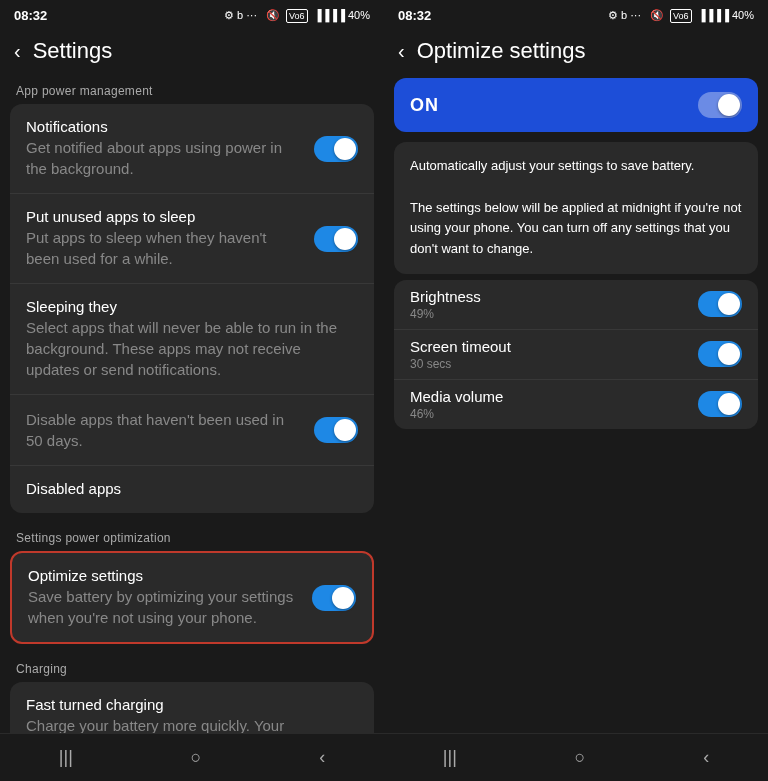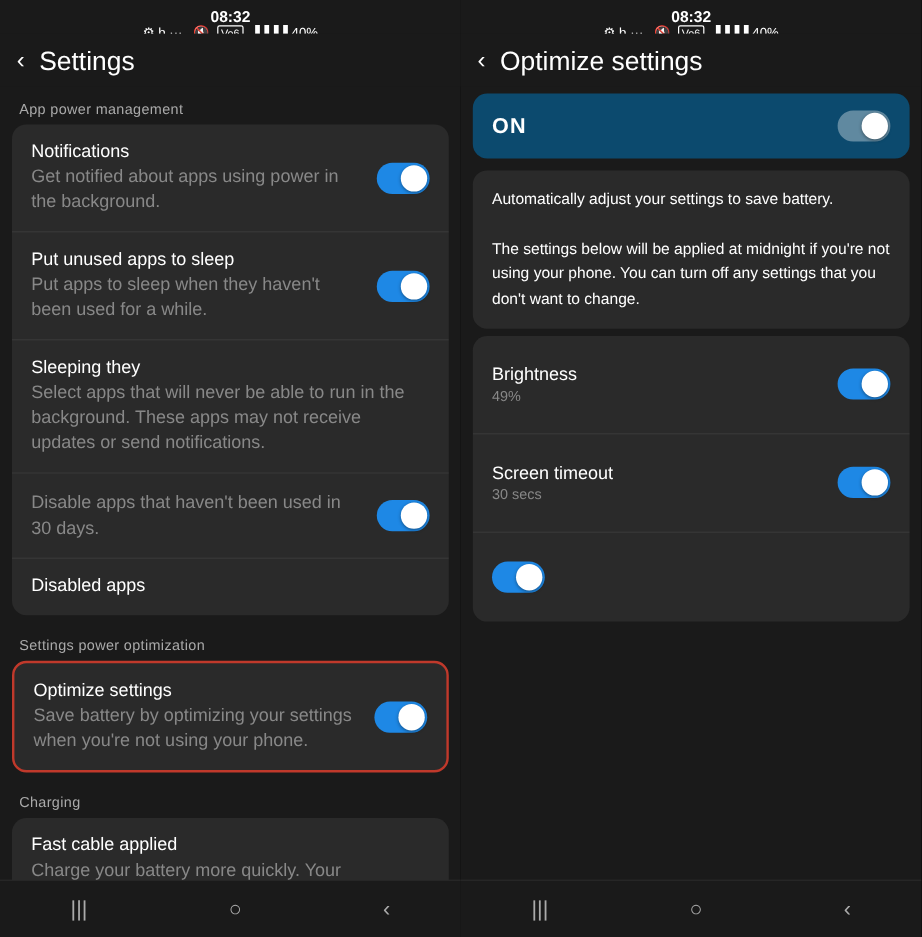--- a/index.html
+++ b/index.html
@@ -25,21 +25,20 @@
 
     
     .status-bar {
       display: flex;
       justify-content: space-between;
       align-items: center;
       padding: 6px 14px 4px;
       background: #1a1a1a;
       height: 28px;
       flex-shrink: 0;
-      flex-direction: column;
     }
     .status-time {
       font-size: 13px;
       color: #fff;
       font-weight: 600;
     }
     .status-icons {
       display: flex;
       align-items: center;
       gap: 3px;
@@ -164,21 +163,21 @@
       width: 384px;
       height: 781px;
       background: #1a1a1a;
       display: flex;
       flex-direction: column;
       overflow: hidden;
     }
 
     
     .on-banner {
-      background: #0c4a6e;
+      background: #1d4ed8;
       border-radius: 12px;
       margin: 6px 10px;
       display: flex;
       align-items: center;
       justify-content: space-between;
       padding: 14px 16px;
       flex-shrink: 0;
     }
     .on-label {
       color: #fff;
@@ -225,21 +224,21 @@
       background: #2a2a2a;
       border-radius: 12px;
       margin: 0 10px 6px;
       overflow: hidden;
       flex-shrink: 0;
     }
     .optimize-item {
       display: flex;
       align-items: center;
       justify-content: space-between;
-      padding: 24px 16px;
+      padding: 8px 16px;
       border-bottom: 1px solid #383838;
     }
     .optimize-item:last-child {
       border-bottom: none;
     }
     .optimize-item-text .item-title {
       color: #fff;
       font-size: 15px;
       margin-bottom: 2px;
     }
@@ -291,21 +290,21 @@
 
       <div class="setting-item">
         <div class="setting-text">
           <div class="setting-title">Sleeping they</div>
           <div class="setting-desc">Select apps that will never be able to run in the background. These apps may not receive updates or send notifications.</div>
         </div>
       </div>
 
       <div class="setting-item">
         <div class="setting-text">
-          <div class="setting-desc">Disable apps that haven't been used in 30 days.</div>
+          <div class="setting-desc">Disable apps that haven't been used in 50 days.</div>
         </div>
         <div class="toggle"></div>
       </div>
 
       <div class="setting-item">
         <div class="setting-text">
           <div class="setting-title">Disabled apps</div>
         </div>
       </div>
 
@@ -320,21 +319,21 @@
         </div>
         <div class="toggle"></div>
       </div>
     </div>
 
     <div class="section-label">Charging</div>
     <div class="settings-card">
 
       <div class="setting-item">
         <div class="setting-text">
-          <div class="setting-title">Fast cable applied</div>
+          <div class="setting-title">Fast turned charging</div>
           <div class="setting-desc">Charge your battery more quickly. Your device may become hot while using Fast cable charging. If Fast cable charging is turned off, standard charging will be used instead.</div>
         </div>
         <div class="toggle"></div>
       </div>
 
     </div>
 
   </div>
 
   <div class="nav-bar">
@@ -385,20 +384,24 @@
 
     <div class="optimize-item">
       <div class="optimize-item-text">
         <div class="item-title">Screen timeout</div>
         <div class="item-sub">30 secs</div>
       </div>
       <div class="toggle"></div>
     </div>
 
     <div class="optimize-item">
+      <div class="optimize-item-text">
+        <div class="item-title">Media volume</div>
+        <div class="item-sub">46%</div>
+      </div>
       <div class="toggle"></div>
     </div>
 
   </div>
 
   <div style="flex:1;"></div>
 
   <div class="nav-bar">
     <span class="nav-icon">|||</span>
     <span class="nav-icon">○</span>

